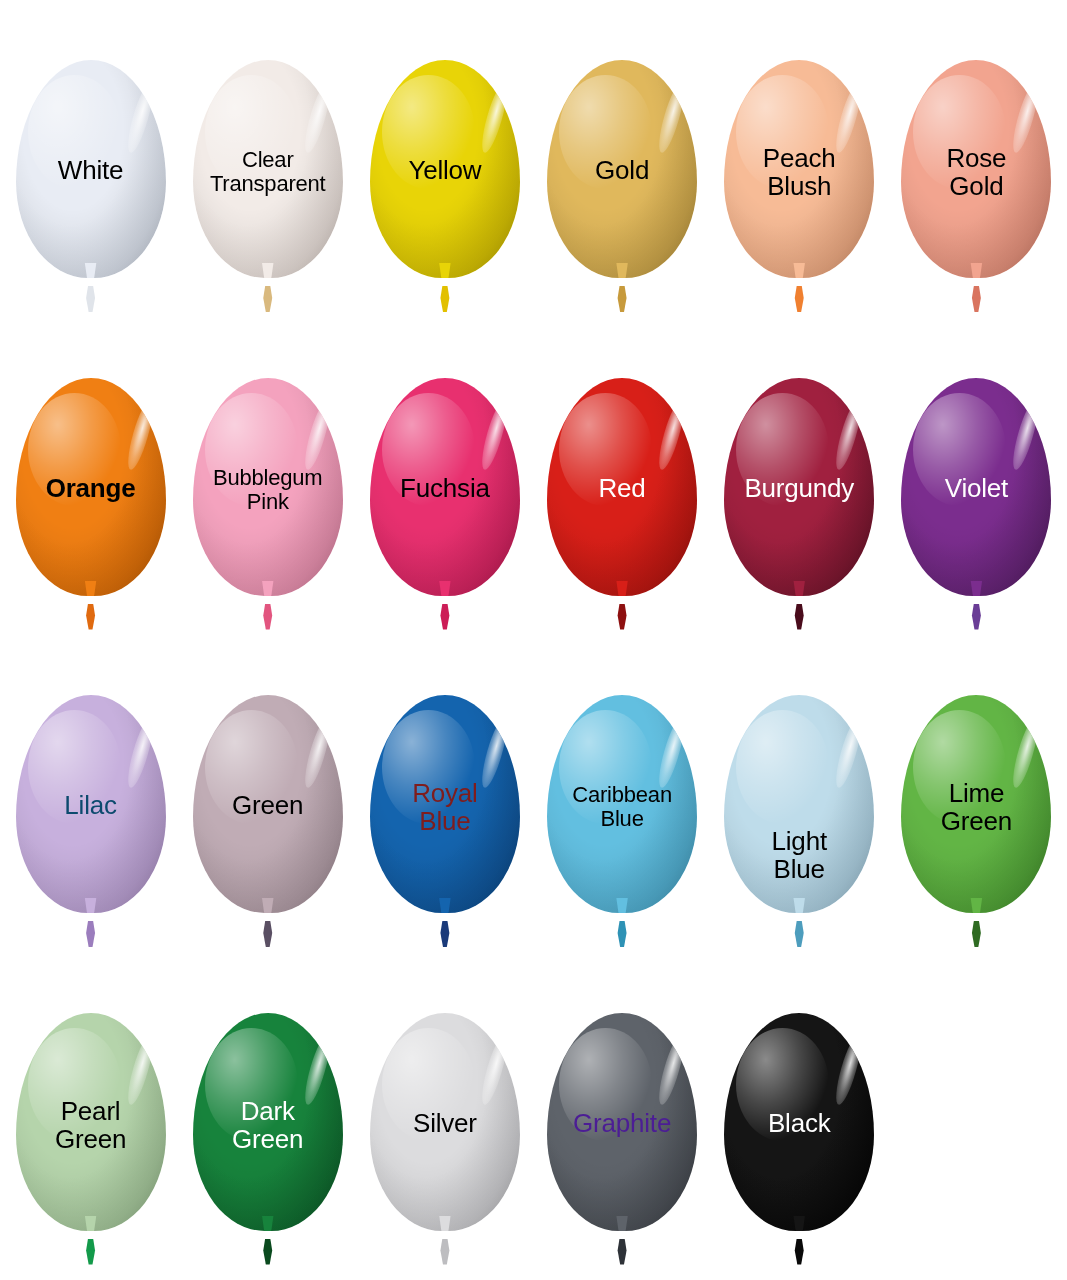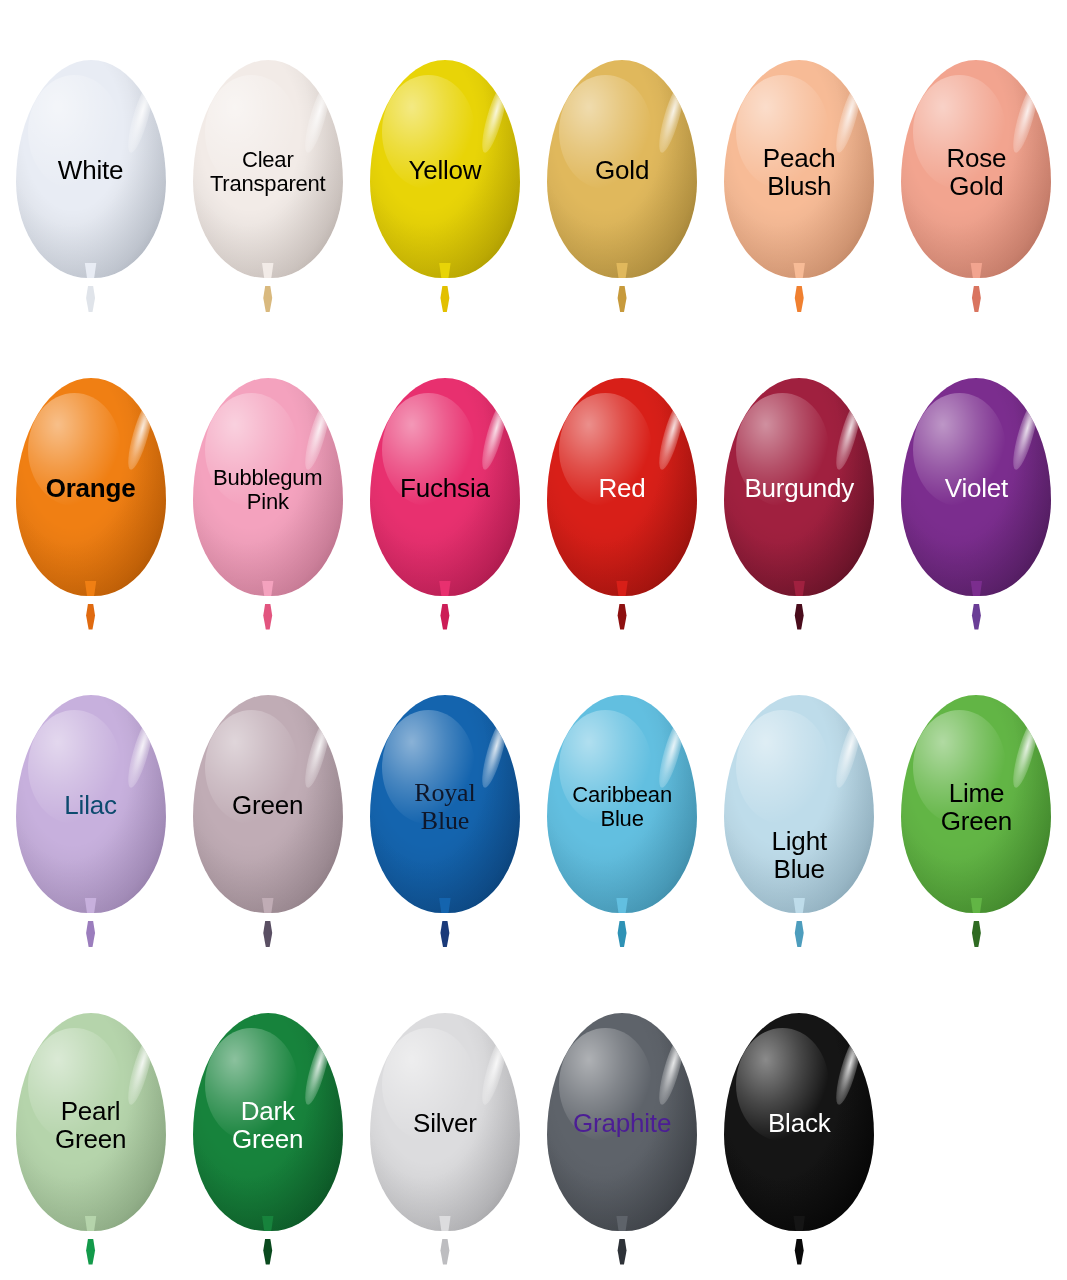--- a/index.html
+++ b/index.html
@@ -301,21 +301,21 @@
       </div>
     </div>
     <div class="cell">
       <div class="balloon-wrap">
         <div class="knot" style="background: rgb(26, 58, 122);"></div>
         <div class="balloon" style="background: radial-gradient(at 36% 30%, rgb(20, 100, 174) 0%, rgb(20, 100, 174) 46%, rgb(11, 68, 128) 100%);">
           <div class="shade"></div>
           <div class="sheen"></div>
           <div class="spec"></div>
         </div>
-        <div class="label" style="color: #0f172a; font-family: Liberation Serif, serif;">Royal
+        <div class="label" style="color: #7f1d1d;">Royal
 Blue</div>
       </div>
     </div>
     <div class="cell">
       <div class="balloon-wrap">
         <div class="knot" style="background: rgb(46, 146, 181);"></div>
         <div class="balloon" style="background: radial-gradient(at 36% 30%, rgb(98, 191, 224) 0%, rgb(98, 191, 224) 46%, rgb(63, 151, 184) 100%);">
           <div class="shade"></div>
           <div class="sheen"></div>
           <div class="spec"></div>

